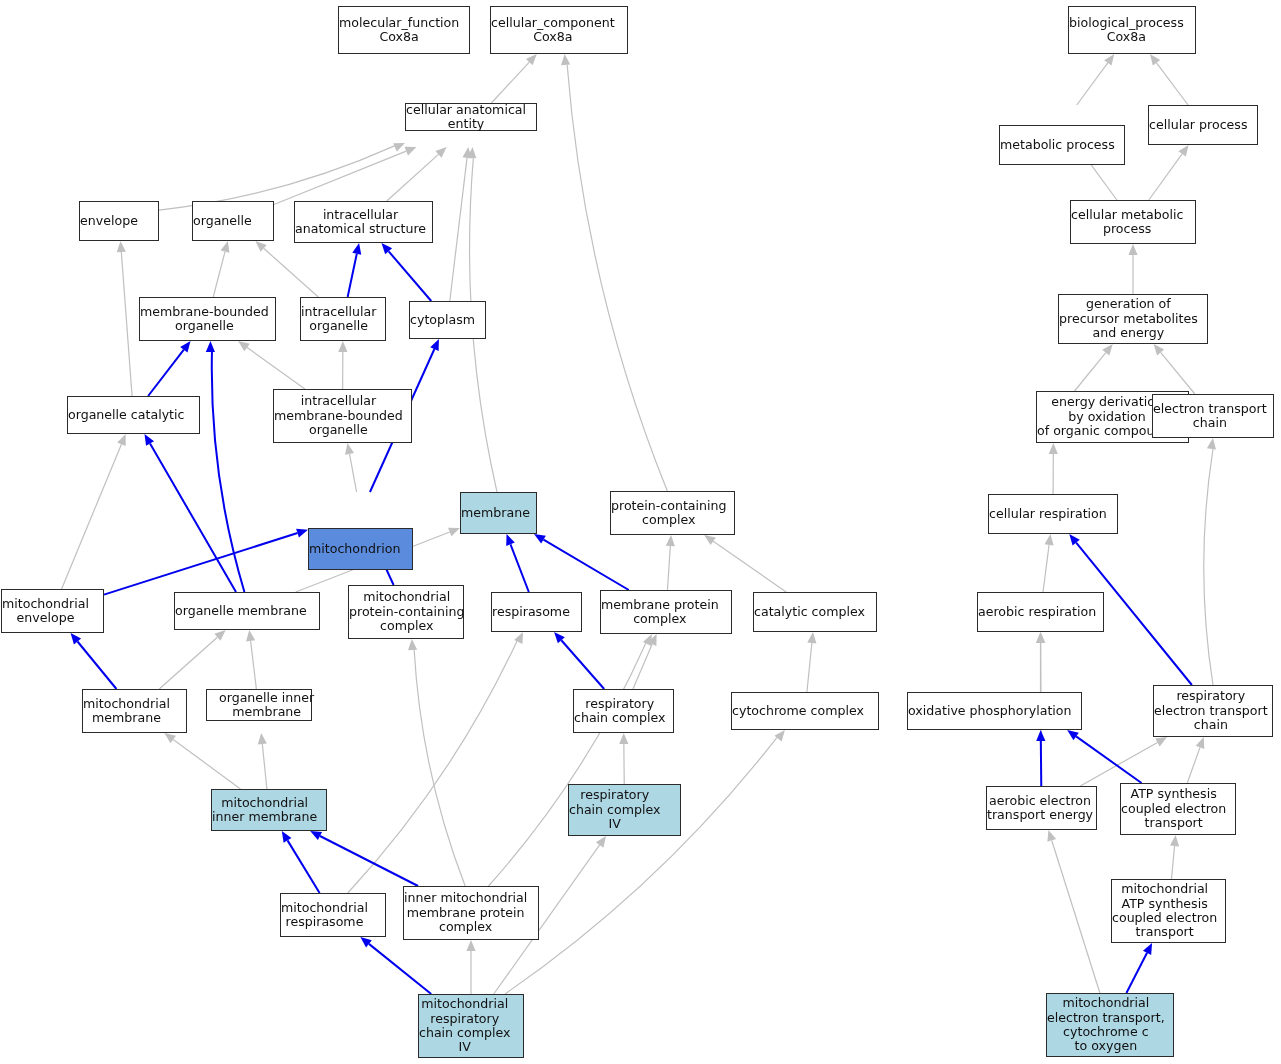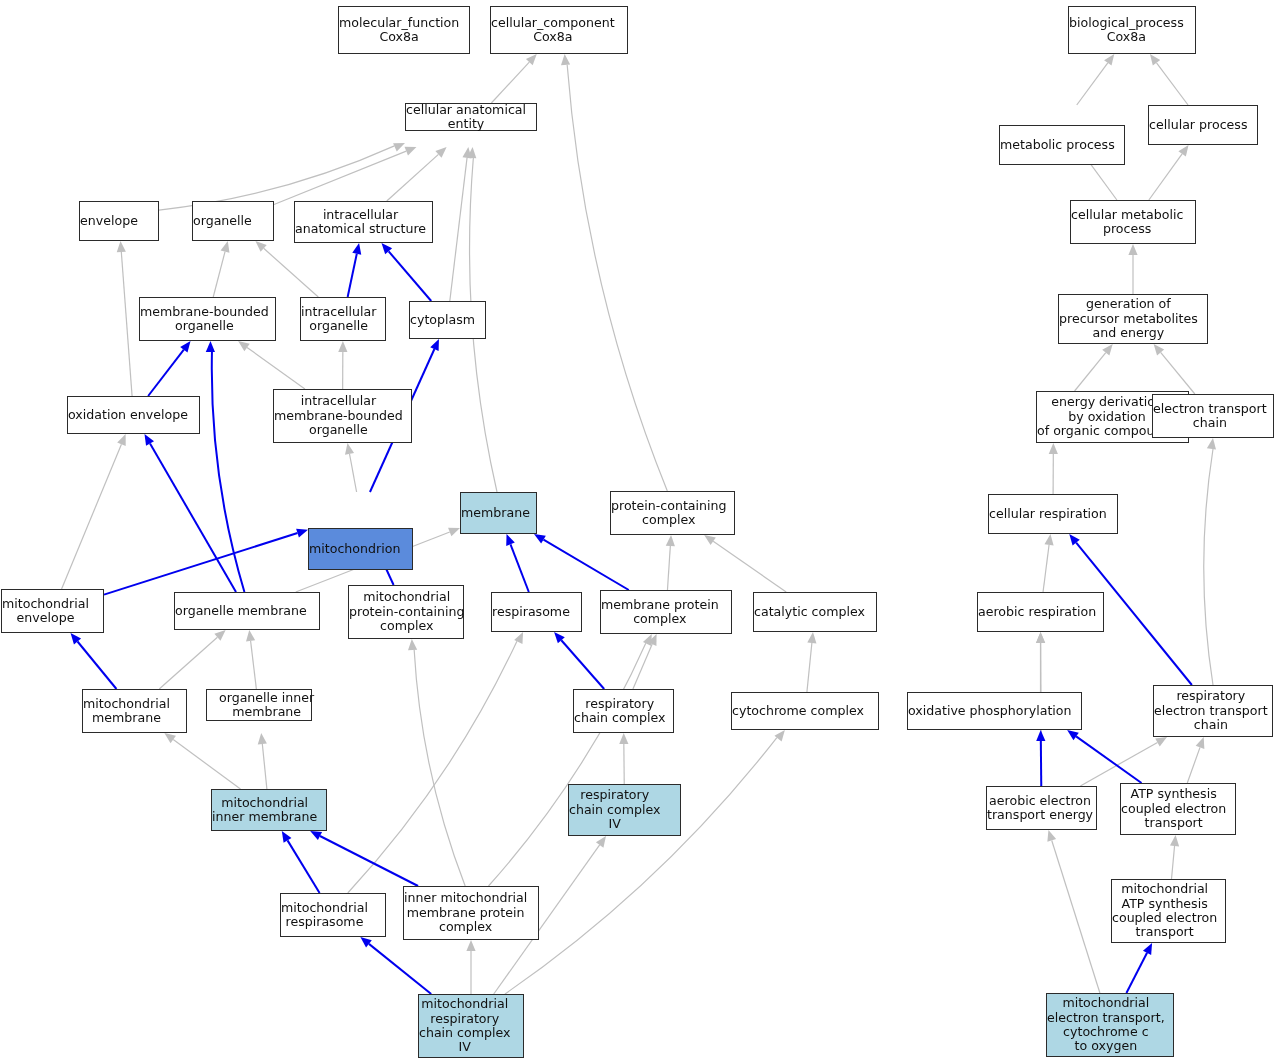--- a/index.html
+++ b/index.html
@@ -157,21 +157,21 @@
 entity</span></div>
       <div class="node " style="left: 79px; top: 201px; width: 80px; height: 40px;"><span>envelope</span></div>
       <div class="node " style="left: 192px; top: 201px; width: 82px; height: 40px;"><span>organelle</span></div>
       <div class="node " style="left: 294px; top: 201px; width: 139px; height: 42px;"><span>intracellular
 anatomical structure</span></div>
       <div class="node " style="left: 139px; top: 297px; width: 137px; height: 44px;"><span>membrane-bounded
 organelle</span></div>
       <div class="node " style="left: 300px; top: 297px; width: 86px; height: 44px;"><span>intracellular
 organelle</span></div>
       <div class="node " style="left: 409px; top: 301px; width: 77px; height: 38px;"><span>cytoplasm</span></div>
-      <div class="node " style="left: 67px; top: 396px; width: 133px; height: 38px;"><span>oxidation envelope</span></div>
+      <div class="node " style="left: 67px; top: 396px; width: 133px; height: 38px;"><span>organelle catalytic</span></div>
       <div class="node " style="left: 273px; top: 389px; width: 139px; height: 54px;"><span>intracellular
 membrane-bounded
 organelle</span></div>
       <div class="node hl-dark" style="left: 308px; top: 492px; width: 105px; height: 42px;"><span>mitochondrion</span></div>
       <div class="node hl-light" style="left: 460px; top: 492px; width: 77px; height: 42px;"><span>membrane</span></div>
       <div class="node " style="left: 610px; top: 491px; width: 125px; height: 44px;"><span>protein-containing
 complex</span></div>
       <div class="node " style="left: 1px; top: 589px; width: 103px; height: 44px;"><span>mitochondrial
 envelope</span></div>
       <div class="node " style="left: 174px; top: 592px; width: 146px; height: 38px;"><span>organelle membrane</span></div>

